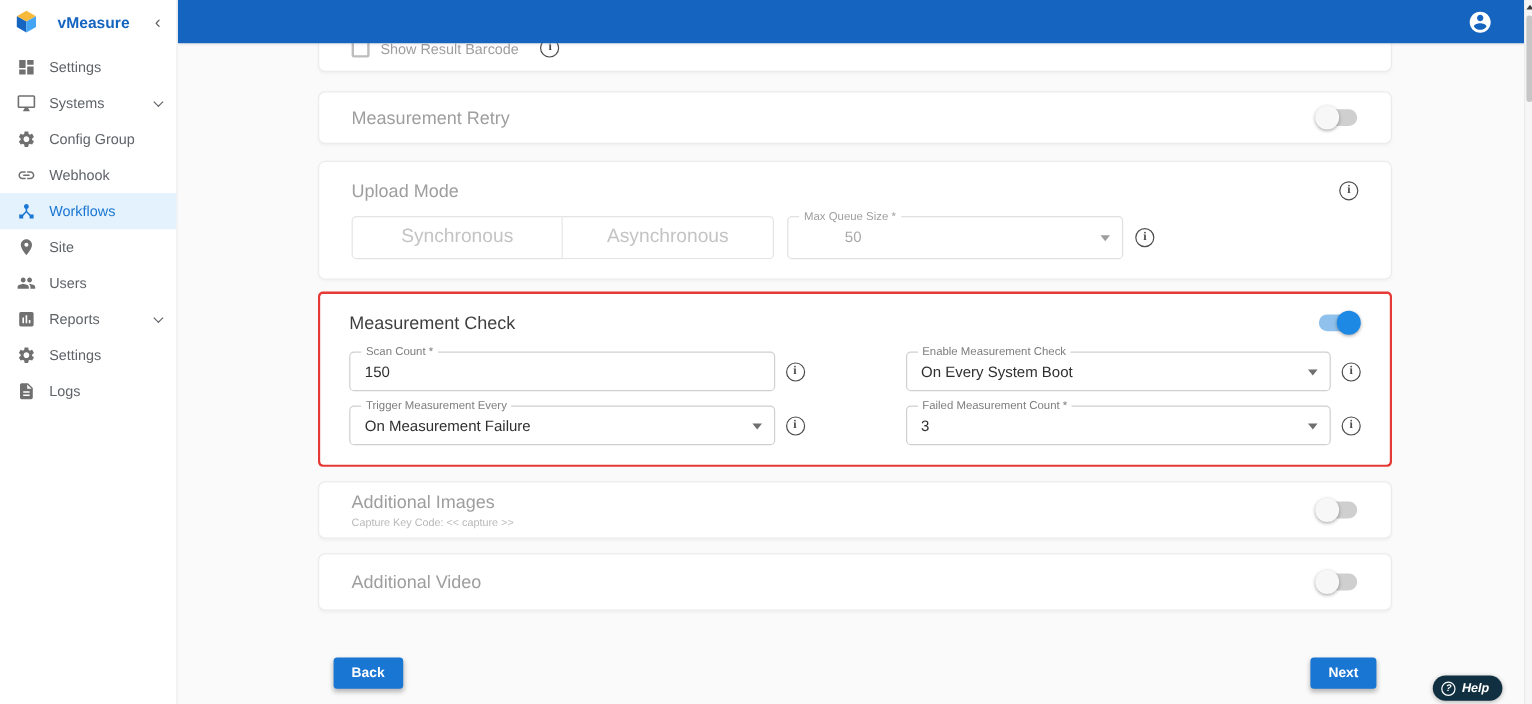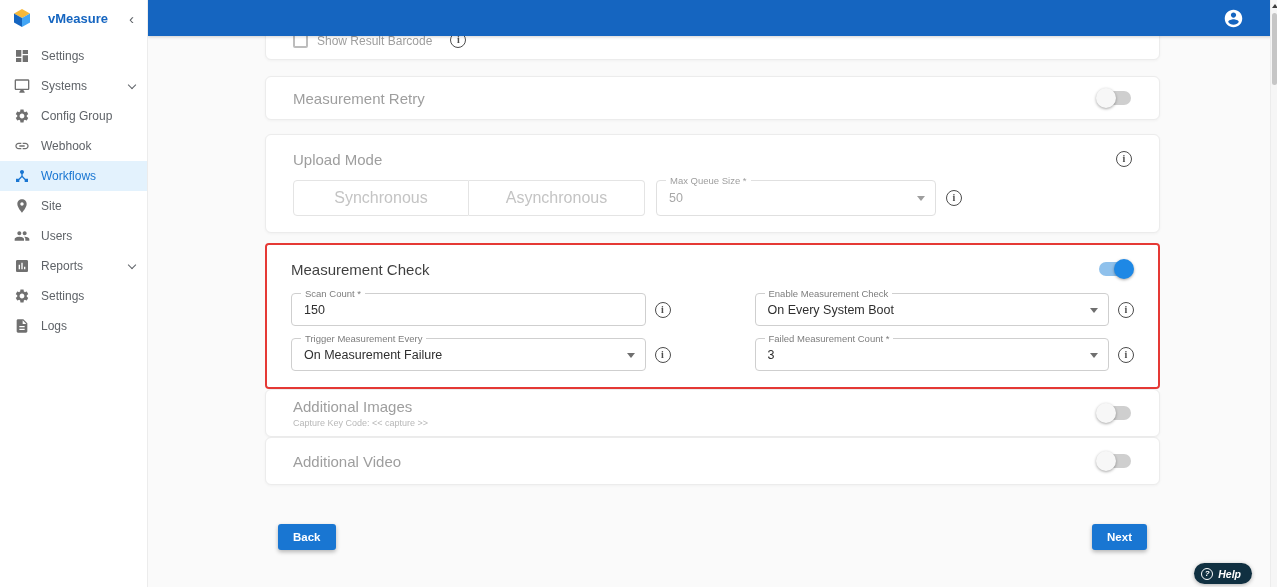--- a/index.html
+++ b/index.html
@@ -50,33 +50,33 @@
 
   .field { position: relative; height: 36px; border: 1px solid #cfcfcf; border-radius: 4px; background: #fff; display: flex; align-items: center; cursor: pointer; }
   .field-label { position: absolute; top: -6px; left: 9px; background: #fff; padding: 0 4px; font-size: 9.5px; color: #7d7d7d; white-space: nowrap; }
   .field-value { font-size: 12.5px; color: #2f2f2f; padding: 0 26px 0 12px; width: 100%; overflow: hidden; white-space: nowrap; }
   .field-input { font-size: 12.5px; color: #2f2f2f; padding: 0 12px; width: 100%; border: none; outline: none; background: transparent; font-family: inherit; }
   .caret { position: absolute; right: 10px; top: 50%; margin-top: -2px; width: 0; height: 0; border-left: 4px solid transparent; border-right: 4px solid transparent; border-top: 5px solid #6f6f6f; }
   .field.disabled { border-color: #e0e0e0; }
   .field.disabled .field-label { color: #9e9e9e; }
   .field.disabled .field-value { color: #a8a8a8; }
   .field.disabled .caret { border-top-color: #9e9e9e; }
-  .max-queue { width: 280px; margin-left: 11px; }
+  .max-queue { width: 280px; margin-left: 11px; padding-left: 35px; }
 
   .info { width: 16px; height: 16px; min-width: 16px; border: 1.5px solid #4c4c4c; border-radius: 50%; display: inline-flex; align-items: center; justify-content: center; color: #4c4c4c; cursor: pointer; }
   .info::after { content: "i"; font-size: 10px; font-weight: bold; font-family: "Liberation Serif", serif; line-height: 1; }
   .ml8 { margin-left: 9px; } .ml10 { margin-left: 10px; }
 
   .red-wrap { margin-top: 10px; border: 2px solid #e53935; border-radius: 4px; }
   .card-check { border: none; border-radius: 3px; padding: 13px 24px 16px; box-shadow: none; }
   .check-grid { margin-top: 13px; display: grid; grid-template-columns: 1fr 1fr; column-gap: 84px; row-gap: 12px; }
   .field-cell { display: flex; align-items: center; gap: 9px; }
   .field-cell .field { flex: 1; height: 33px; }
 
-  .card-two-line { height: 48px; display: flex; align-items: center; padding: 0 27px; }
+  .card-two-line { margin-top: 12px; height: 48px; display: flex; align-items: center; padding: 0 27px; }
   .titles { display: flex; flex-direction: column; justify-content: center; }
   .card-subtitle { font-size: 9px; color: #b8b8b8; margin-top: 3px; }
 
   
   .switch { position: relative; width: 36px; height: 20px; flex: 0 0 auto; cursor: pointer; }
   .switch .track { position: absolute; left: 1px; top: 3px; width: 34px; height: 14px; border-radius: 7px; background: #cfcfcf; }
   .switch .thumb { position: absolute; top: 0; left: 0; width: 20px; height: 20px; border-radius: 50%; background: #f7f7f7; box-shadow: 0 1px 3px rgba(0,0,0,.35); }
   .switch.on .track { background: #8fc1ec; }
   .switch.on .thumb { left: 16px; background: #1e88e5; }
 

